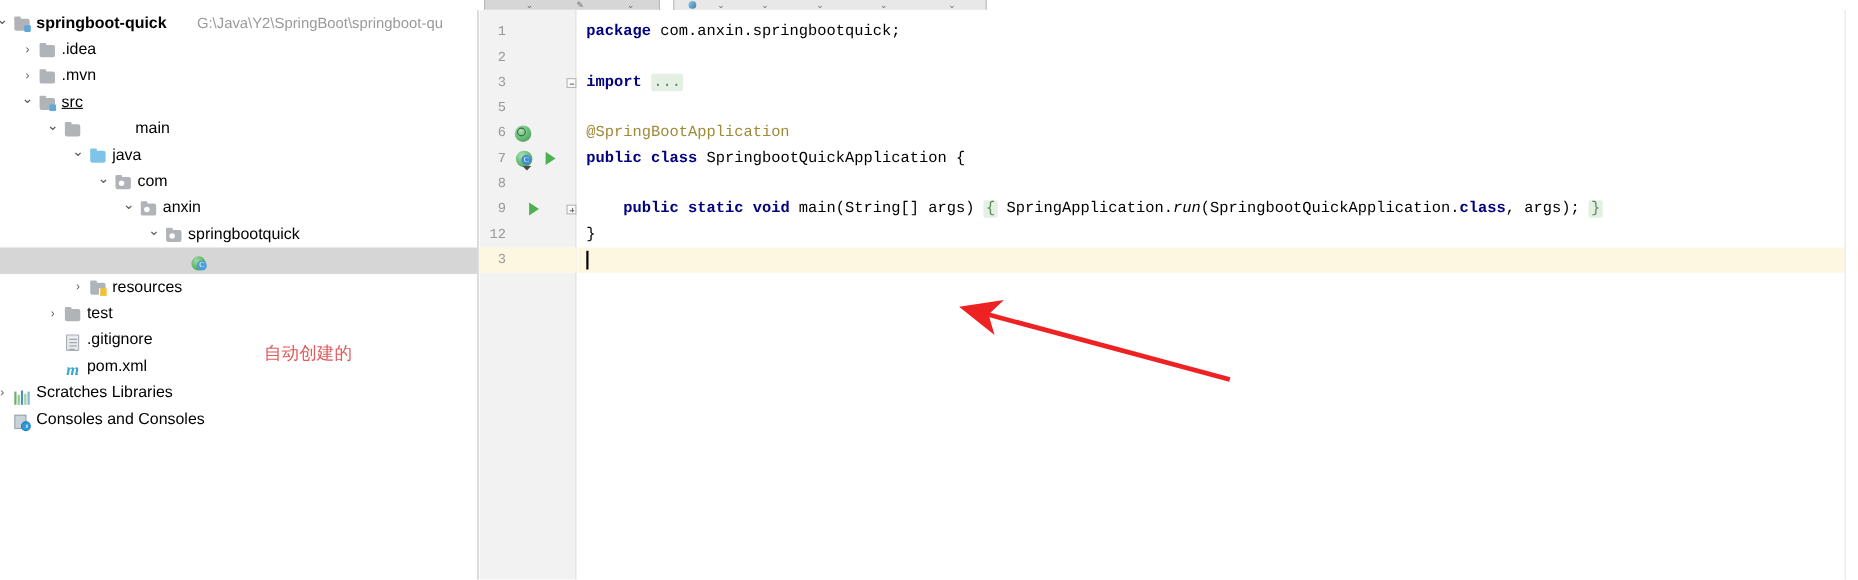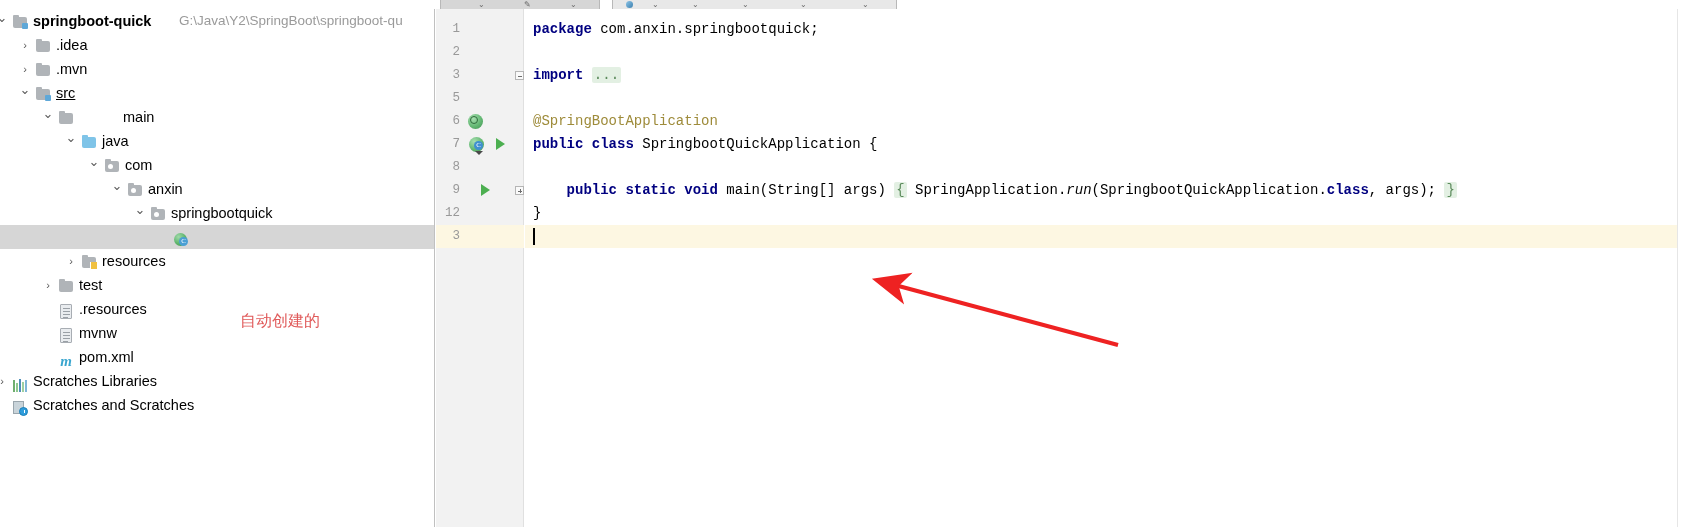--- a/index.html
+++ b/index.html
@@ -324,32 +324,21 @@
         </div>
         <div class="row" style="top: 0px;">
           <span class="ico" style="left: 58px;">
             <span class="file">
               <i class="ln a"></i>
               <i class="ln b"></i>
               <i class="ln c"></i>
               <i class="ln d"></i>
             </span>
           </span>
-          <span class="lbl" style="left: 79px;">.resources</span>
-        </div>
-        <div class="row" style="top: 0px;">
-          <span class="ico" style="left: 58px;">
-            <span class="file">
-              <i class="ln a"></i>
-              <i class="ln b"></i>
-              <i class="ln c"></i>
-              <i class="ln d"></i>
-            </span>
-          </span>
-          <span class="lbl" style="left: 79px;">mvnw</span>
+          <span class="lbl" style="left: 79px;">.gitignore</span>
         </div>
         <div class="row" style="top: 0px;">
           <span class="ico" style="left: 58px;">
             <span class="mglyph">m</span>
           </span>
           <span class="lbl" style="left: 79px;">pom.xml</span>
         </div>
         <div class="row" style="top: 0px;">
           <span class="arrow" style="left: -5px;">›</span>
           <span class="ico" style="left: 12px;">
@@ -363,21 +352,21 @@
           </span>
           <span class="lbl" style="left: 33px;">Scratches Libraries</span>
         </div>
         <div class="row" style="top: 0px;">
           <span class="ico" style="left: 12px;">
             <span class="scratch">
               <span class="pg"></span>
               <span class="clk"></span>
             </span>
           </span>
-          <span class="lbl" style="left: 33px;">Scratches and Scratches</span>
+          <span class="lbl" style="left: 33px;">Consoles and Consoles</span>
         </div>
       </div>
     <div class="annot" style="left:240px;top:302px;">自动创建的</div>
   </div>
 
   <div class="editor">
     <div class="gutter">
       <div id="gutter-lines">
           <div class="gutterline" style="top: 9px;">
             <span class="num">1</span>

